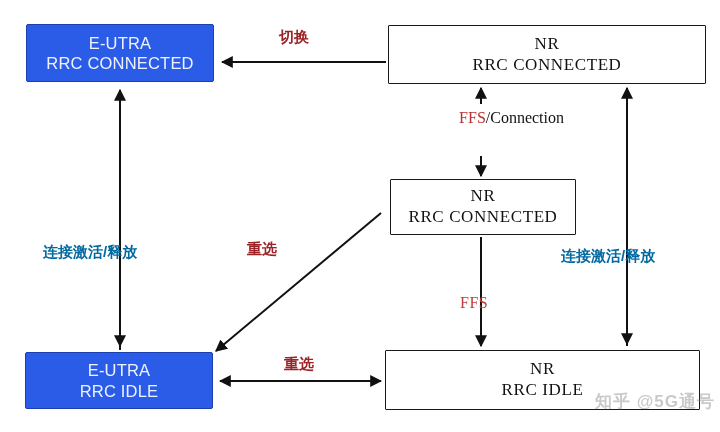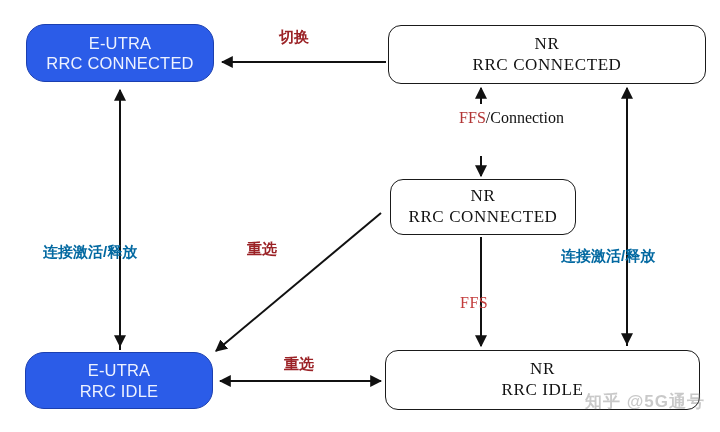--- a/index.html
+++ b/index.html
@@ -28,30 +28,30 @@
     display: flex;
     flex-direction: column;
     align-items: center;
     justify-content: center;
     text-align: center;
     line-height: 1.22;
   }
   .node.blue {
     background: #2b5ce8;
     border: 1.5px solid #1b3fb0;
-    border-radius: 19px;
+    border-radius: 2px;
     color: #eef2ff;
     font-family: "Liberation Sans", sans-serif;
     font-size: 16.5px;
     letter-spacing: 0.2px;
   }
   .node.white {
     background: #ffffff;
     border: 1.6px solid #1a1a1a;
-    border-radius: 13px;
+    border-radius: 1px;
     color: #111111;
     font-family: "Liberation Serif", serif;
     font-size: 17px;
     letter-spacing: 0.6px;
   }
   .node .l1 { display: block; }
   .node .l2 { display: block; }
 
   .edge-label {
     position: absolute;
@@ -87,20 +87,21 @@
   }
   .watermark {
     position: absolute;
     color: rgba(120,120,120,0.40);
     font-family: "Liberation Sans", sans-serif;
     font-size: 17px;
     font-weight: 700;
     letter-spacing: 1px;
     pointer-events: none;
     white-space: nowrap;
+    margin-left: 10px;
   }
 </style>
 </head>
 <body>
 
 <div id="canvas">
 
   <svg class="edges" viewBox="0 0 720 432">
     <defs>
       <marker id="arrowEnd" viewBox="0 0 10 10" refX="9" refY="5" markerWidth="6" markerHeight="6" orient="auto-start-reverse">

